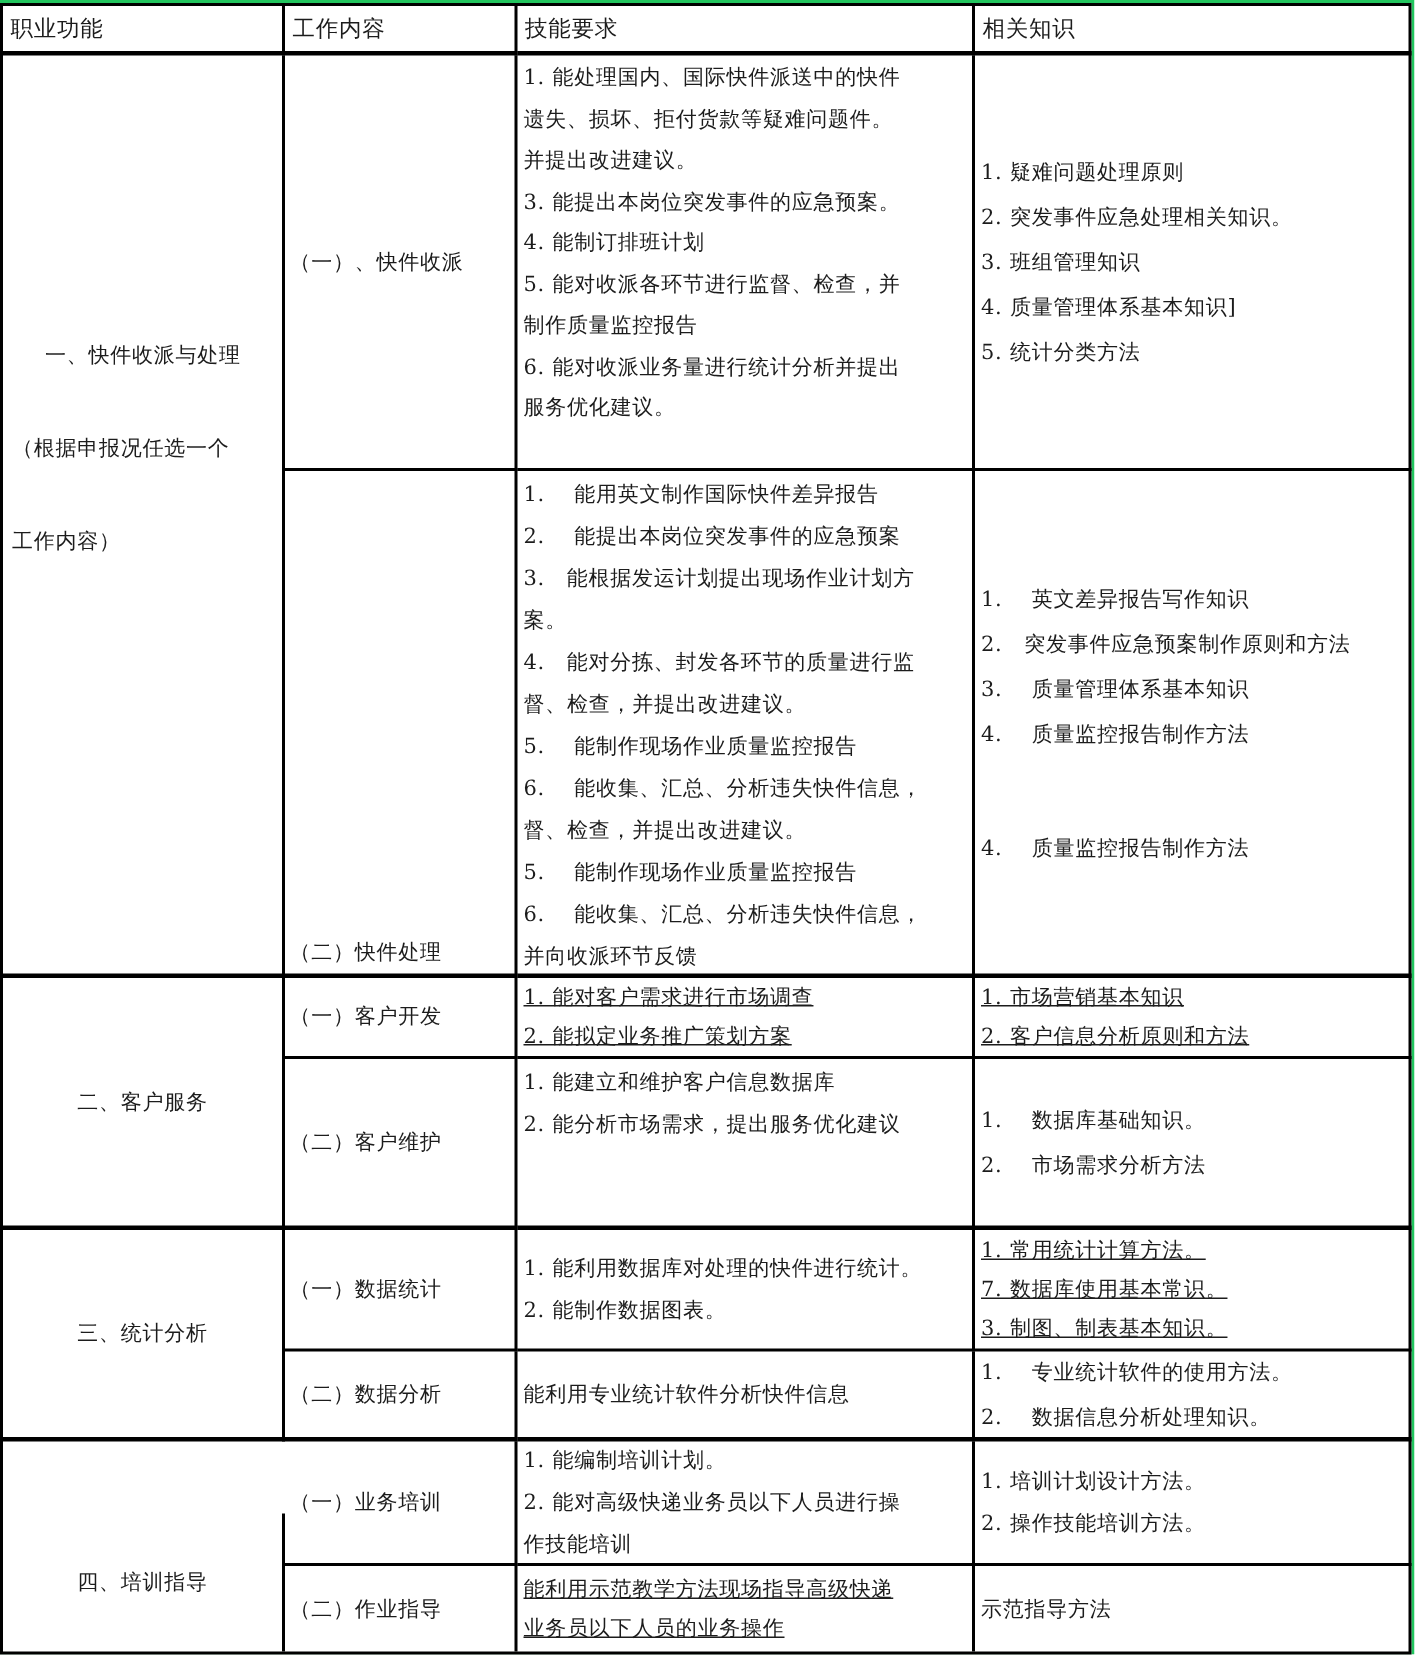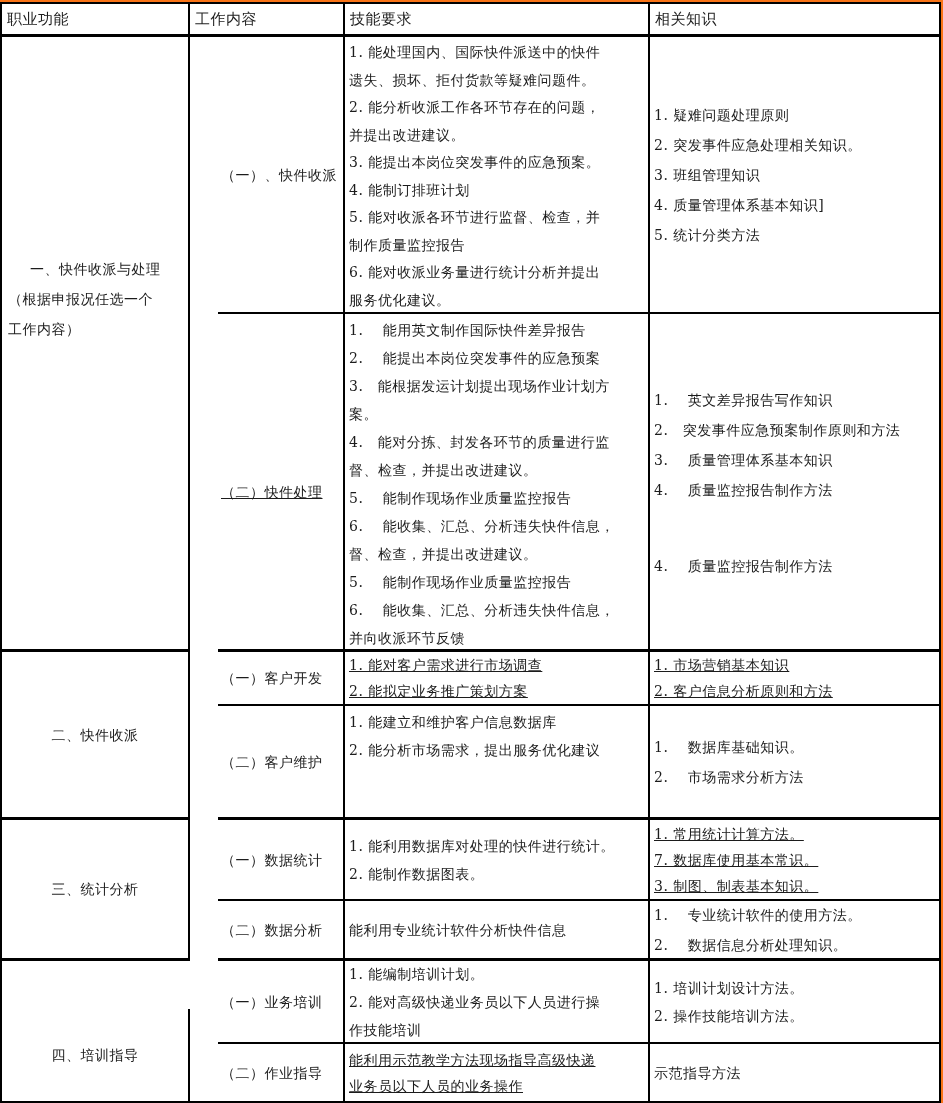--- a/index.html
+++ b/index.html
@@ -1,21 +1,21 @@
 <!DOCTYPE html>
 <html lang="zh"><head>
 <meta charset="utf-8">
 <style>
   html,body{margin:0;padding:0;background:#fdfdfd;}
   body{
     font-family:"DejaVu Serif","Liberation Serif",serif;
     color:#1c1c1c;
     -webkit-font-smoothing:antialiased;
   }
-  .page{width:943px;height:1103px;position:relative;background:#f97316;}
+  .page{width:943px;height:1103px;position:relative;background:#22c55e;}
   .table{
     position:absolute;left:0;top:2px;
     width:941px;
     box-sizing:border-box;
     border:2px solid #000;
     border-bottom-width:3px;
     background:#fff;
     display:grid;
     grid-template-columns:188px 155px 305px 291px;
     grid-template-rows:33px 277px 338px 54px 114px 81px 60px 83px 57px;
@@ -35,28 +35,28 @@
   .rh{grid-row:1;border-bottom-width:3px;justify-content:flex-start;padding:6px 4px 0 5px;font-size:15px;}
   .r1a{grid-row:2}.r1b{grid-row:3;border-bottom-width:3px}
   .r2a{grid-row:4}.r2b{grid-row:5;border-bottom-width:3px}
   .r3a{grid-row:6}.r3b{grid-row:7;border-bottom-width:3px}
   .r4a{grid-row:8}.r4b{grid-row:9;border-bottom:none}
   .fn1{grid-row:2/4}.fn2{grid-row:4/6}.fn3{grid-row:6/8}.fn4{grid-row:8/10}
   .fn{border-bottom-width:3px;}
   .fn4{border-bottom:none;margin-top:48px;}
   .line{line-height:28px;white-space:nowrap;}
   
-  .fn{align-items:center;text-align:center;}
+  .fn{align-items:center;text-align:center;gap:32px;}
   .fn1{align-items:flex-start;text-align:left;padding:0 0 88px 6px;}
   .fn1 .line{line-height:30px;}
   .fn1 .line:first-child{text-indent:22px;}
   
-  .work{padding-left:3px;margin-left:28px;}
+  .work{padding-left:3px;}
   .work .line{line-height:28px;}
-  .wtop{justify-content:center;padding-top:21px;text-decoration:underline;}
+  .wtop{justify-content:flex-end;padding-top:21px;}
   
   .list{padding-left:4px;padding-right:2px;}
   .k{padding-left:4px;}
   .top{justify-content:flex-start;padding-top:2px;}
   .lh275 .line{line-height:27.5px;}
   .lh30 .line{line-height:30px;}
   .lh26 .line{line-height:26px;text-decoration:underline;}
   .gaplast .line:last-child{margin-top:46px;}
   .k1b{padding-top:2px;}
 </style>
@@ -76,21 +76,20 @@
         <div class="line">（根据申报况任选一个</div>
         <div class="line">工作内容）</div>
       </div>
 
     <div class="cell work r1a c2">
       <div class="line">（一）、快件收派</div>
     </div>
     <div class="cell list top lh275 r1a c3">
         <div class="line">1. 能处理国内、国际快件派送中的快件</div>
         <div class="line">遗失、损坏、拒付货款等疑难问题件。</div>
-        <div class="line">2. 能分析收派工作各环节存在的问题，</div>
         <div class="line">并提出改进建议。</div>
         <div class="line">3. 能提出本岗位突发事件的应急预案。</div>
         <div class="line">4. 能制订排班计划</div>
         <div class="line">5. 能对收派各环节进行监督、检查，并</div>
         <div class="line">制作质量监控报告</div>
         <div class="line">6. 能对收派业务量进行统计分析并提出</div>
         <div class="line">服务优化建议。</div>
       </div>
     <div class="cell list k lh30 r1a c4">
         <div class="line">1. 疑难问题处理原则</div>
@@ -119,21 +118,21 @@
       </div>
     <div class="cell list k lh30 gaplast k1b r1b c4">
         <div class="line">1.　 英文差异报告写作知识</div>
         <div class="line">2.　突发事件应急预案制作原则和方法</div>
         <div class="line">3.　 质量管理体系基本知识</div>
         <div class="line">4.　 质量监控报告制作方法</div>
         <div class="line">4.　 质量监控报告制作方法</div>
       </div>
 
     <div class="cell fn fn2 c1">
-        <div class="line">二、快件收派</div>
+        <div class="line">二、客户服务</div>
       </div>
 
     <div class="cell work r2a c2">
       <div class="line">（一）客户开发</div>
     </div>
     <div class="cell list lh26 r2a c3">
         <div class="line">1. 能对客户需求进行市场调查</div>
         <div class="line">2. 能拟定业务推广策划方案</div>
       </div>
     <div class="cell list k lh26 r2a c4">

